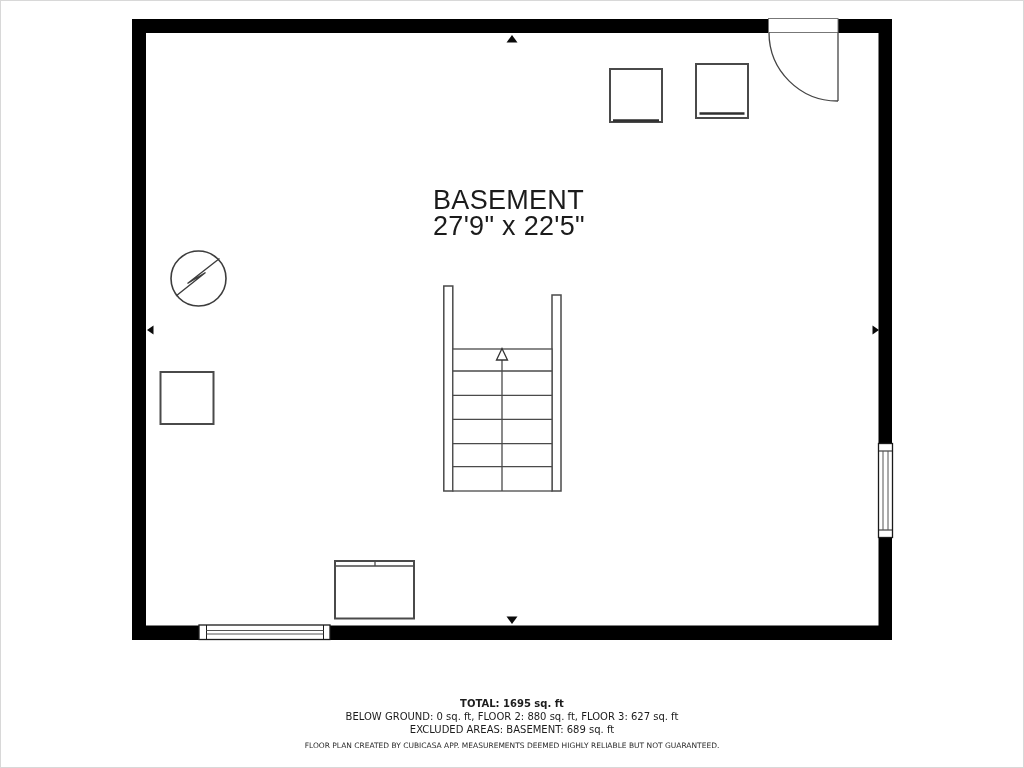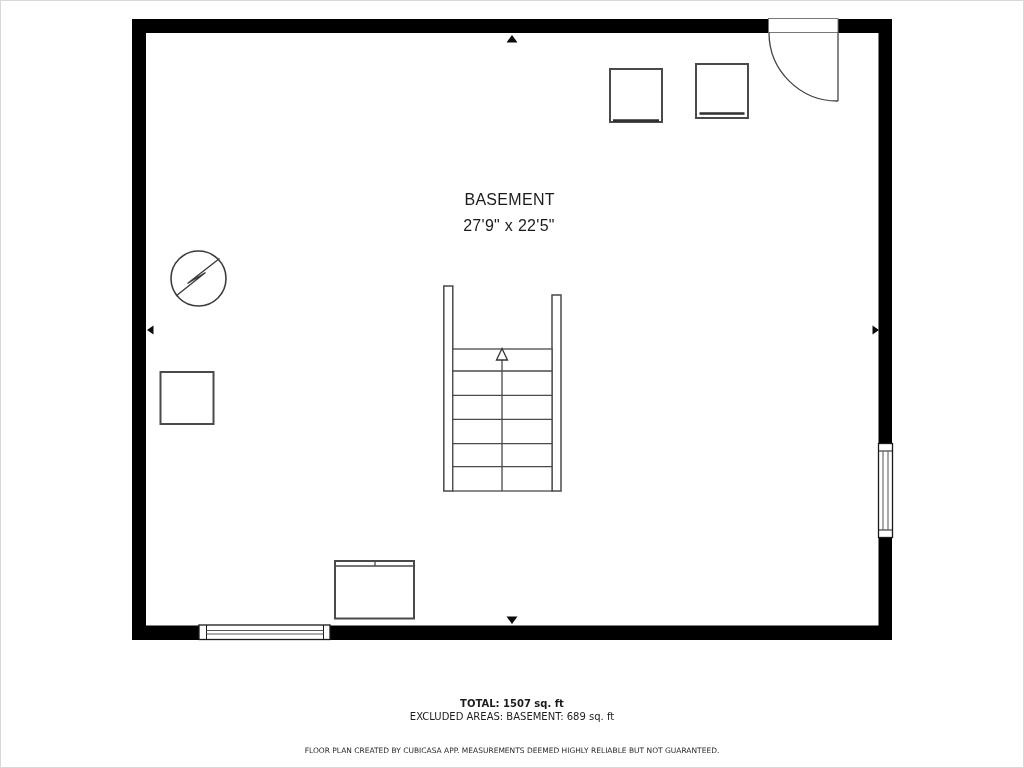--- a/index.html
+++ b/index.html
@@ -10,43 +10,43 @@
     box-sizing:border-box;
     border:1px solid #d8d8d8;
     overflow:hidden;
     font-family:"Liberation Sans", sans-serif;
   }
   .plan-svg{position:absolute;left:0;top:0;}
   .room-label{
     position:absolute;
     left:508px;top:186px;
     transform:translateX(-50%);
-    text-align:right;
+    text-align:left;
     color:#1b1b1b;
     font-family:"Liberation Sans", sans-serif;
-    font-size:16px;
+    font-size:27px;
     line-height:26px;
     letter-spacing:0.3px;
     white-space:nowrap;
   }
   .footer{
     position:absolute;
     left:0;right:0;top:696px;
     text-align:center;
     color:#1c1c1c;
     font-family:"DejaVu Sans", sans-serif;
     font-size:10px;
     line-height:13px;
     white-space:nowrap;
   }
   .footer .total{font-weight:bold;}
   .footer .disclaimer{
     font-size:7.5px;
     line-height:9px;
-    margin-top:23px;
+    margin-top:5px;
     color:#2a2a2a;
   }
 </style>
 </head>
 <body>
 
 <div class="screen">
 
   <svg class="plan-svg" width="1024" height="768" viewBox="0 0 1024 768">
 
@@ -126,18 +126,19 @@
       <path d="M501,347.5 L506.5,359 L495.5,359 Z" fill="#ffffff" stroke="#333333" stroke-width="1.3"></path>
     </g>
   </svg>
 
   <div class="room-label">
     <div>BASEMENT</div>
     <div>27'9" x 22'5"</div>
   </div>
 
   <div class="footer">
-    <div class="total">TOTAL: 1507 sq. ft</div>
+    <div class="total">TOTAL: 1695 sq. ft</div>
+    <div>BELOW GROUND: 0 sq. ft, FLOOR 2: 880 sq. ft, FLOOR 3: 627 sq. ft</div>
     <div>EXCLUDED AREAS: BASEMENT: 689 sq. ft</div>
     <div class="disclaimer">FLOOR PLAN CREATED BY CUBICASA APP. MEASUREMENTS DEEMED HIGHLY RELIABLE BUT NOT GUARANTEED.</div>
   </div>
 
 </div>
 
 </body></html>

